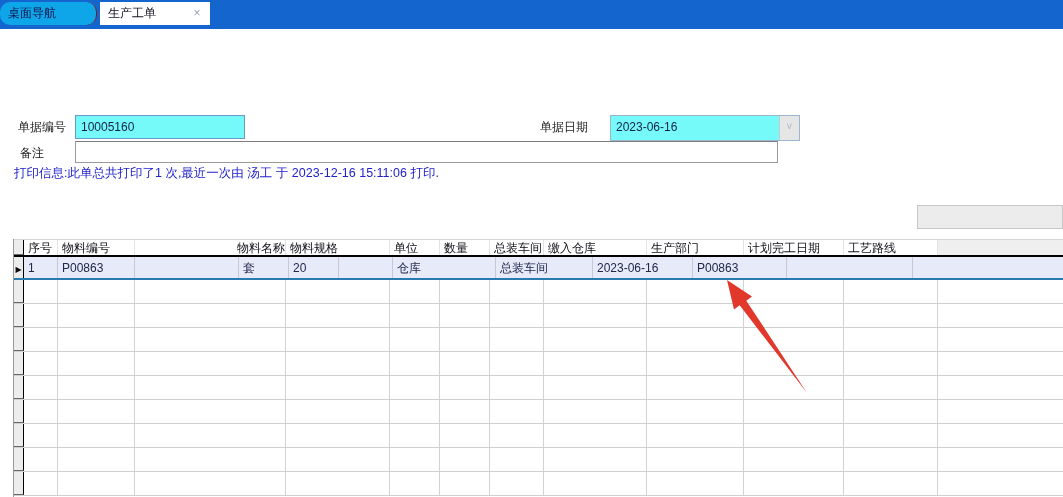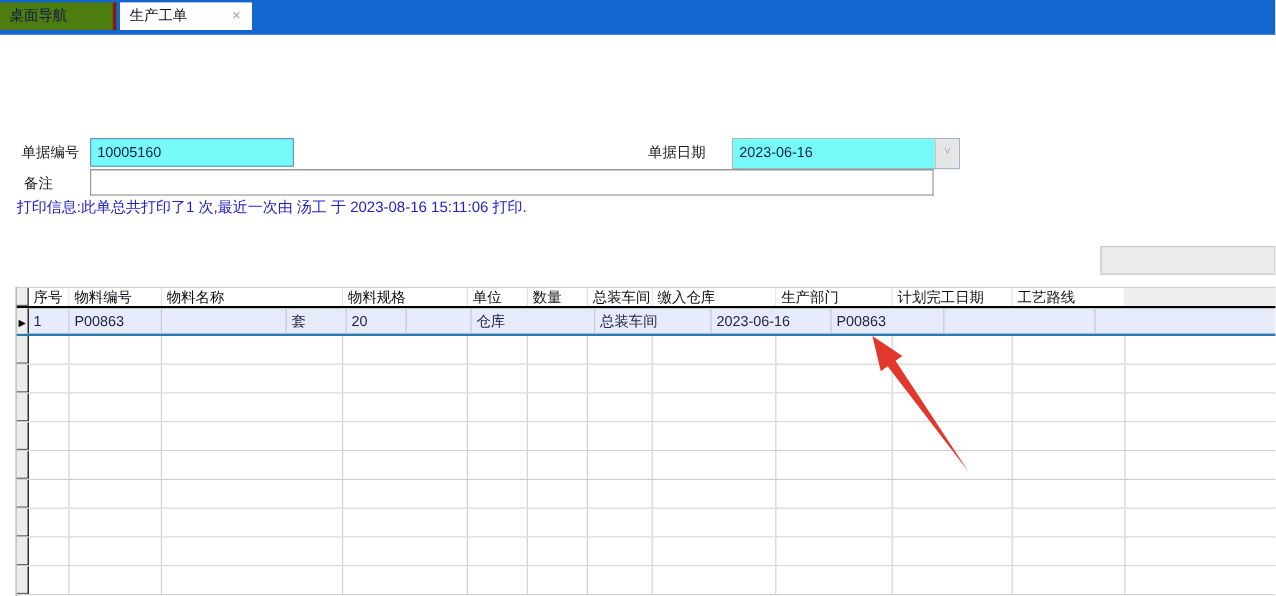--- a/index.html
+++ b/index.html
@@ -3,21 +3,21 @@
 <meta charset="utf-8">
 <style>
   * { margin:0; padding:0; box-sizing:border-box; }
   html,body { background:#fff; }
   body { font-family:"Liberation Sans","DejaVu Sans",sans-serif; font-size:12px; color:#222; }
   #screen { position:relative; width:1063px; height:497px; background:#fff; overflow:hidden; }
 
   
   .tabbar { position:absolute; left:0; top:0; width:1063px; height:29px; background:#1565cf; }
   .tab { position:absolute; top:2px; height:23px; line-height:23px; padding:0 8px; font-size:12px; }
-  .tab.inactive { left:0; width:97px; background:#4d7c0f; color:#14144a; border-right:3px solid #7f1d1d; }
+  .tab.inactive { left:0; width:97px; background:#0ea5e9; color:#14144a; border-right:1px solid #7f1d1d;border-radius:10px; }
   .tab.active { left:100px; width:110px; background:#ffffff; color:#10101e; }
   .tab-close { position:absolute; right:6px; top:4px; width:14px; height:14px; line-height:14px;
                text-align:center; color:#90a4b4; font-size:12px; cursor:default; }
 
   
   .flabel { position:absolute; color:#1a1a1a; font-size:12px; height:16px; line-height:16px; white-space:nowrap; }
   .cyan-input { position:absolute; background:#76f9f9; border:1px solid #6a96c8; color:#14224a;
                 font-size:12px; padding:0 5px; line-height:22px; overflow:hidden; white-space:nowrap; }
   .combo { position:absolute; border:1px solid #9eb6cc; background:#fff; display:flex; }
   .combo .cyan-part { flex:1; background:#76f9f9; color:#14224a; font-size:12px; padding:0 5px; line-height:22px; }
@@ -72,30 +72,30 @@
 
   <div class="flabel" style="left:540px; top:119px;">单据日期</div>
   <div class="combo" style="left:610px; top:115px; width:190px; height:26px;">
     <div class="cyan-part">2023-06-16</div>
     <div class="drop-btn">˅</div>
   </div>
 
   <div class="flabel" style="left:20px; top:145px;">备注</div>
   <div class="white-input" style="left:75px; top:141px; width:703px; height:22px;"></div>
 
-  <div class="print-info" style="left:14px; top:165px;">打印信息:此单总共打印了1 次,最近一次由 汤工 于 2023-08-16 15:11:06  打印.</div>
+  <div class="print-info" style="left:14px; top:165px;">打印信息:此单总共打印了1 次,最近一次由 汤工 于 2023-12-16 15:11:06  打印.</div>
 
   <div class="prod-filler"></div>
 
   <div class="grid" id="grid">
       <div class="grow hrow">
         <div class="gcell sel" style="width: 10px;"></div>
         <div class="gcell" style="width: 34px;">序号</div>
         <div class="gcell" style="width: 77px;">物料编号</div>
-        <div class="gcell" style="width: 151px;">物料名称</div>
+        <div class="gcell" style="width: 151px; text-align: right;">物料名称</div>
         <div class="gcell" style="width: 104px;">物料规格</div>
         <div class="gcell" style="width: 50px;">单位</div>
         <div class="gcell" style="width: 50px;">数量</div>
         <div class="gcell" style="width: 54px;">总装车间</div>
         <div class="gcell" style="width: 103px;">缴入仓库</div>
         <div class="gcell" style="width: 97px;">生产部门</div>
         <div class="gcell" style="width: 100px;">计划完工日期</div>
         <div class="gcell" style="width: 94px;">工艺路线</div>
         <div class="gcell filler" style="width: 126px;"></div>
       </div>

